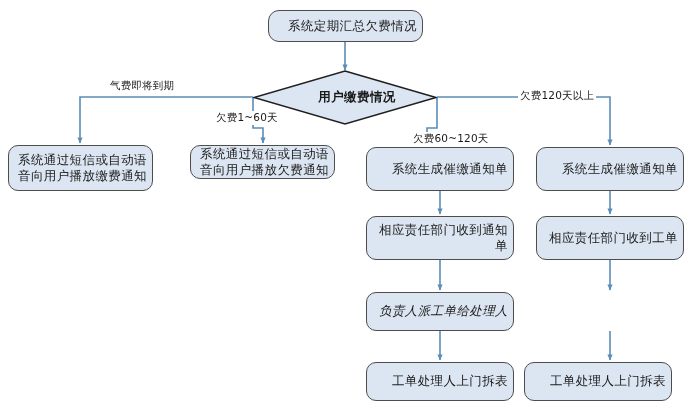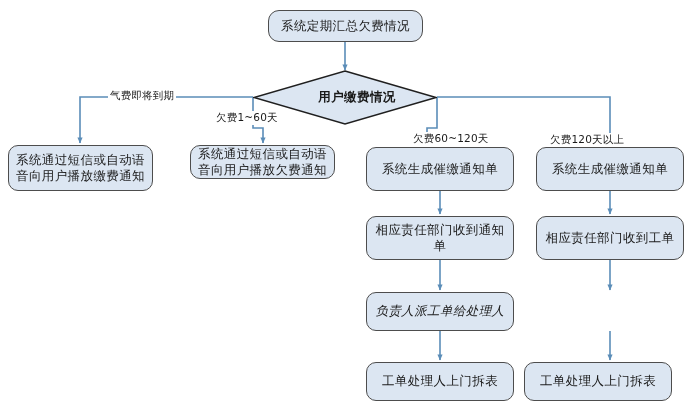--- a/index.html
+++ b/index.html
@@ -9,21 +9,21 @@
     width:690px;height:406px;
     background:#ffffff;
     overflow:hidden;
     font-family:"DejaVu Sans","Liberation Sans",sans-serif;
   }
   #edges{position:absolute;left:0;top:0;width:690px;height:406px;}
   .node{
     position:absolute;
     box-sizing:border-box;
     display:flex;align-items:center;justify-content:center;
-    text-align:center;
+    text-align:right;
     color:#1a1a1a;
     background:#dce6f2;
     border:1px solid #4d4d4d;
     border-radius:10px;
     font-size:12.5px;
     line-height:1.32;
     letter-spacing:.4px;
     padding:2px 5px;
     z-index:3;
   }
@@ -86,24 +86,24 @@
     <span class="txt">系统定期汇总欠费情况</span>
   </div>
 
   <div class="diamond-wrap" style="left:253px;top:70px;width:184px;height:55px;">
     <svg width="184" height="55" viewBox="0 0 184 55" xmlns="http://www.w3.org/2000/svg">
       <polygon points="92,1 183,27.5 92,54 1,27.5" fill="#dce6f2" stroke="#1f1f1f" stroke-width="1.4"></polygon>
     </svg>
     <div class="diamond-label">用户缴费情况</div>
   </div>
 
-  <div class="edge-label" style="left:108px;top:89px;">气费即将到期</div>
+  <div class="edge-label" style="left:108px;top:79px;">气费即将到期</div>
   <div class="edge-label" style="left:214px;top:111px;">欠费1~60天</div>
   <div class="edge-label" style="left:411px;top:111px;margin-top:21px;">欠费60~120天</div>
-  <div class="edge-label" style="left:548px;top:89px;margin-top:44px;">欠费120天以上</div>
+  <div class="edge-label" style="left:518px;top:89px;">欠费120天以上</div>
 
   <div class="node" style="left:8px;top:145px;width:145px;height:46px;">
     <span class="txt">系统通过短信或自动语音向用户播放缴费通知</span>
   </div>
 
   <div class="node" style="left:190px;top:145px;width:145px;height:34px;">
     <span class="txt">系统通过短信或自动语音向用户播放欠费通知</span>
   </div>
 
   <div class="node" style="left:366px;top:147px;width:148px;height:44px;">

